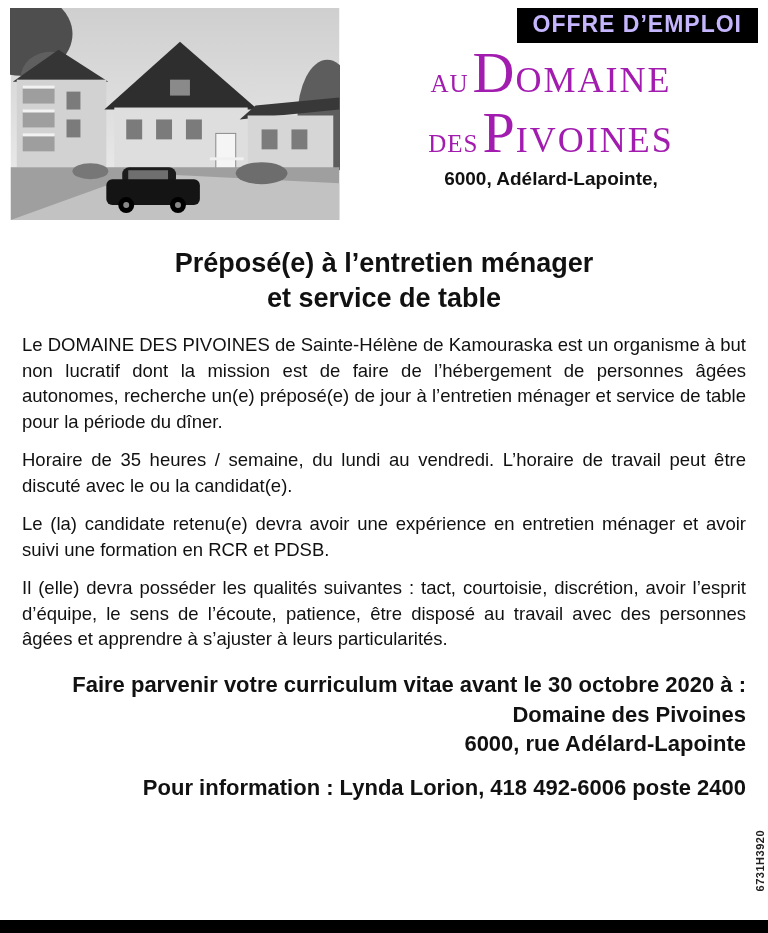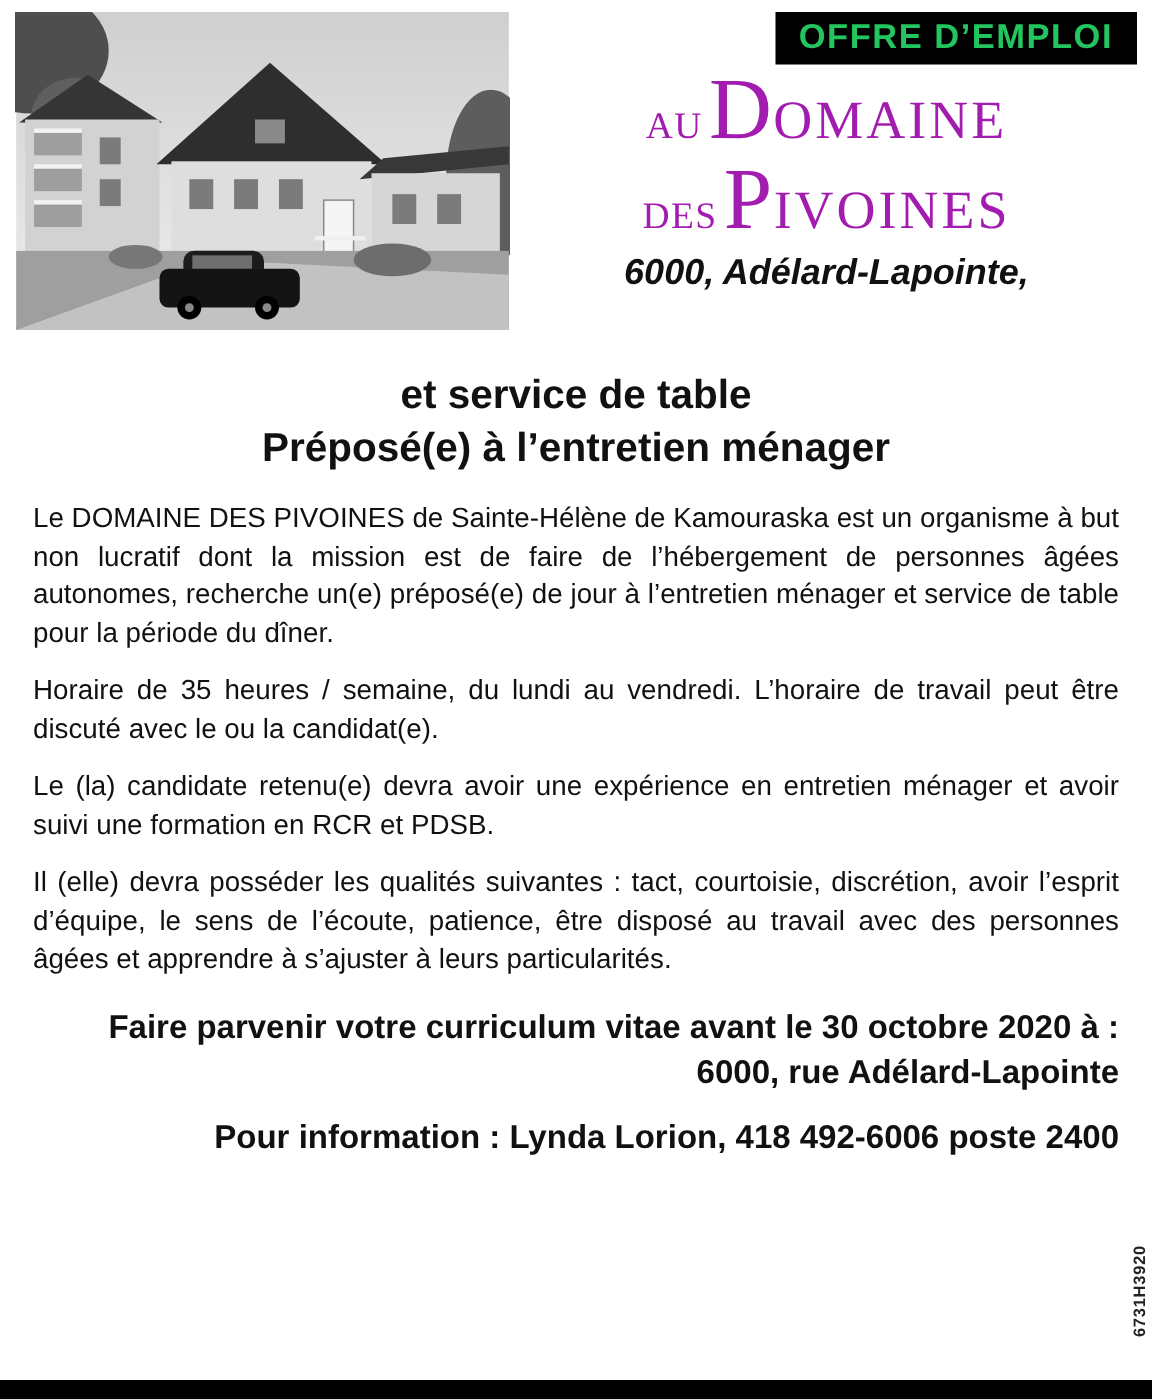--- a/index.html
+++ b/index.html
@@ -14,21 +14,21 @@
 
   
   .photo {
     position:absolute; left:10px; top:8px;
     width:330px; height:212px;
   }
   .photo svg { display:block; width:100%; height:100%; }
 
   .offer-bar {
     position:absolute; top:8px; right:10px;
-    background:#000000; color:#22c55e;
+    background:#000000; color:#c4b5fd;
     font-weight:bold; font-size:23px;
     letter-spacing:1px;
     padding:3px 16px 5px 16px;
   }
 
   .logo {
     position:absolute; left:345px; top:44px; width:412px;
     text-align:center;
     font-family:"Liberation Serif", serif;
     color:#a21caf;
@@ -36,21 +36,21 @@
   }
   .logo-line { white-space:nowrap; }
   .logo-line + .logo-line { margin-top:2px; }
   .logo .small   { font-size:25px; letter-spacing:1px; }
   .logo .initial { font-size:58px; letter-spacing:1px; }
   .logo .rest    { font-size:36px; letter-spacing:2px; }
 
   .address {
     position:absolute; left:345px; top:166px; width:412px;
     text-align:center;
-    font-weight:bold; font-size:24px; line-height:1.35;font-style:italic;
+    font-weight:bold; font-size:19px; line-height:1.35;
   }
 
   
   .content {
     position:absolute; left:22px; right:22px; top:246px;
   }
   .ad-title {
     text-align:center; font-weight:bold;
     font-size:27px; line-height:1.3;
     margin-bottom:16px;
@@ -158,31 +158,32 @@
       <span class="initial">P</span><span class="rest">IVOINES</span>
     </div>
   </div>
 
   <div class="address">
     <div>6000, Adélard-Lapointe,</div>
   </div>
 
   <div class="content">
     <div class="ad-title">
+      <div>Préposé(e) à l’entretien ménager</div>
       <div>et service de table</div>
-      <div>Préposé(e) à l’entretien ménager</div>
     </div>
 
     <p class="para">Le DOMAINE DES PIVOINES de Sainte-Hélène de Kamouraska est un organisme à but non lucratif dont la mission est de faire de l’hébergement de personnes âgées autonomes, recherche un(e) préposé(e) de jour à l’entretien ménager et service de table pour la période du dîner.</p>
     <p class="para">Horaire de 35 heures / semaine, du lundi au vendredi. L’horaire de travail peut être discuté avec le ou la candidat(e).</p>
     <p class="para">Le (la) candidate retenu(e) devra avoir une expérience en entretien ménager et avoir suivi une formation en RCR et PDSB.</p>
     <p class="para">Il (elle) devra posséder les qualités suivantes : tact, courtoisie, discrétion, avoir l’esprit d’équipe, le sens de l’écoute, patience, être disposé au travail avec des personnes âgées et apprendre à s’ajuster à leurs particularités.</p>
 
     <div class="closing">
       <div>Faire parvenir votre curriculum vitae avant le 30 octobre 2020 à :</div>
+      <div>Domaine des Pivoines</div>
       <div>6000, rue Adélard-Lapointe</div>
       <div class="info-line">Pour information : Lynda Lorion, 418 492-6006 poste 2400</div>
     </div>
   </div>
 
   <div class="side-code">6731H3920</div>
 
   <div class="bottom-bar"></div>
 
 </div>

